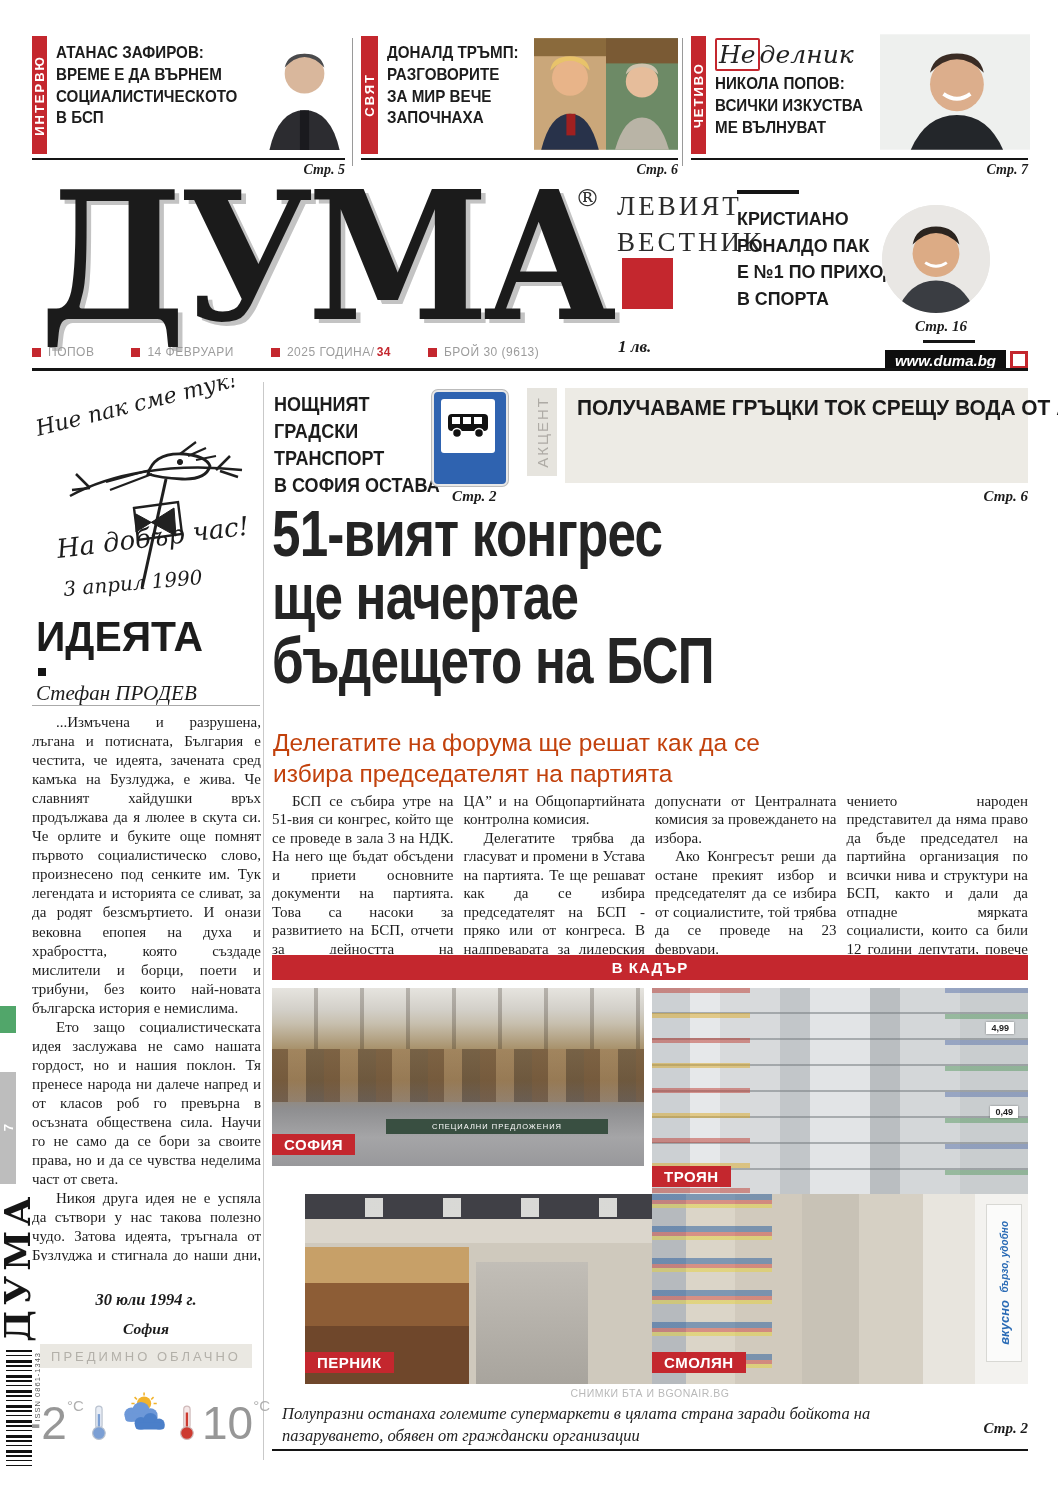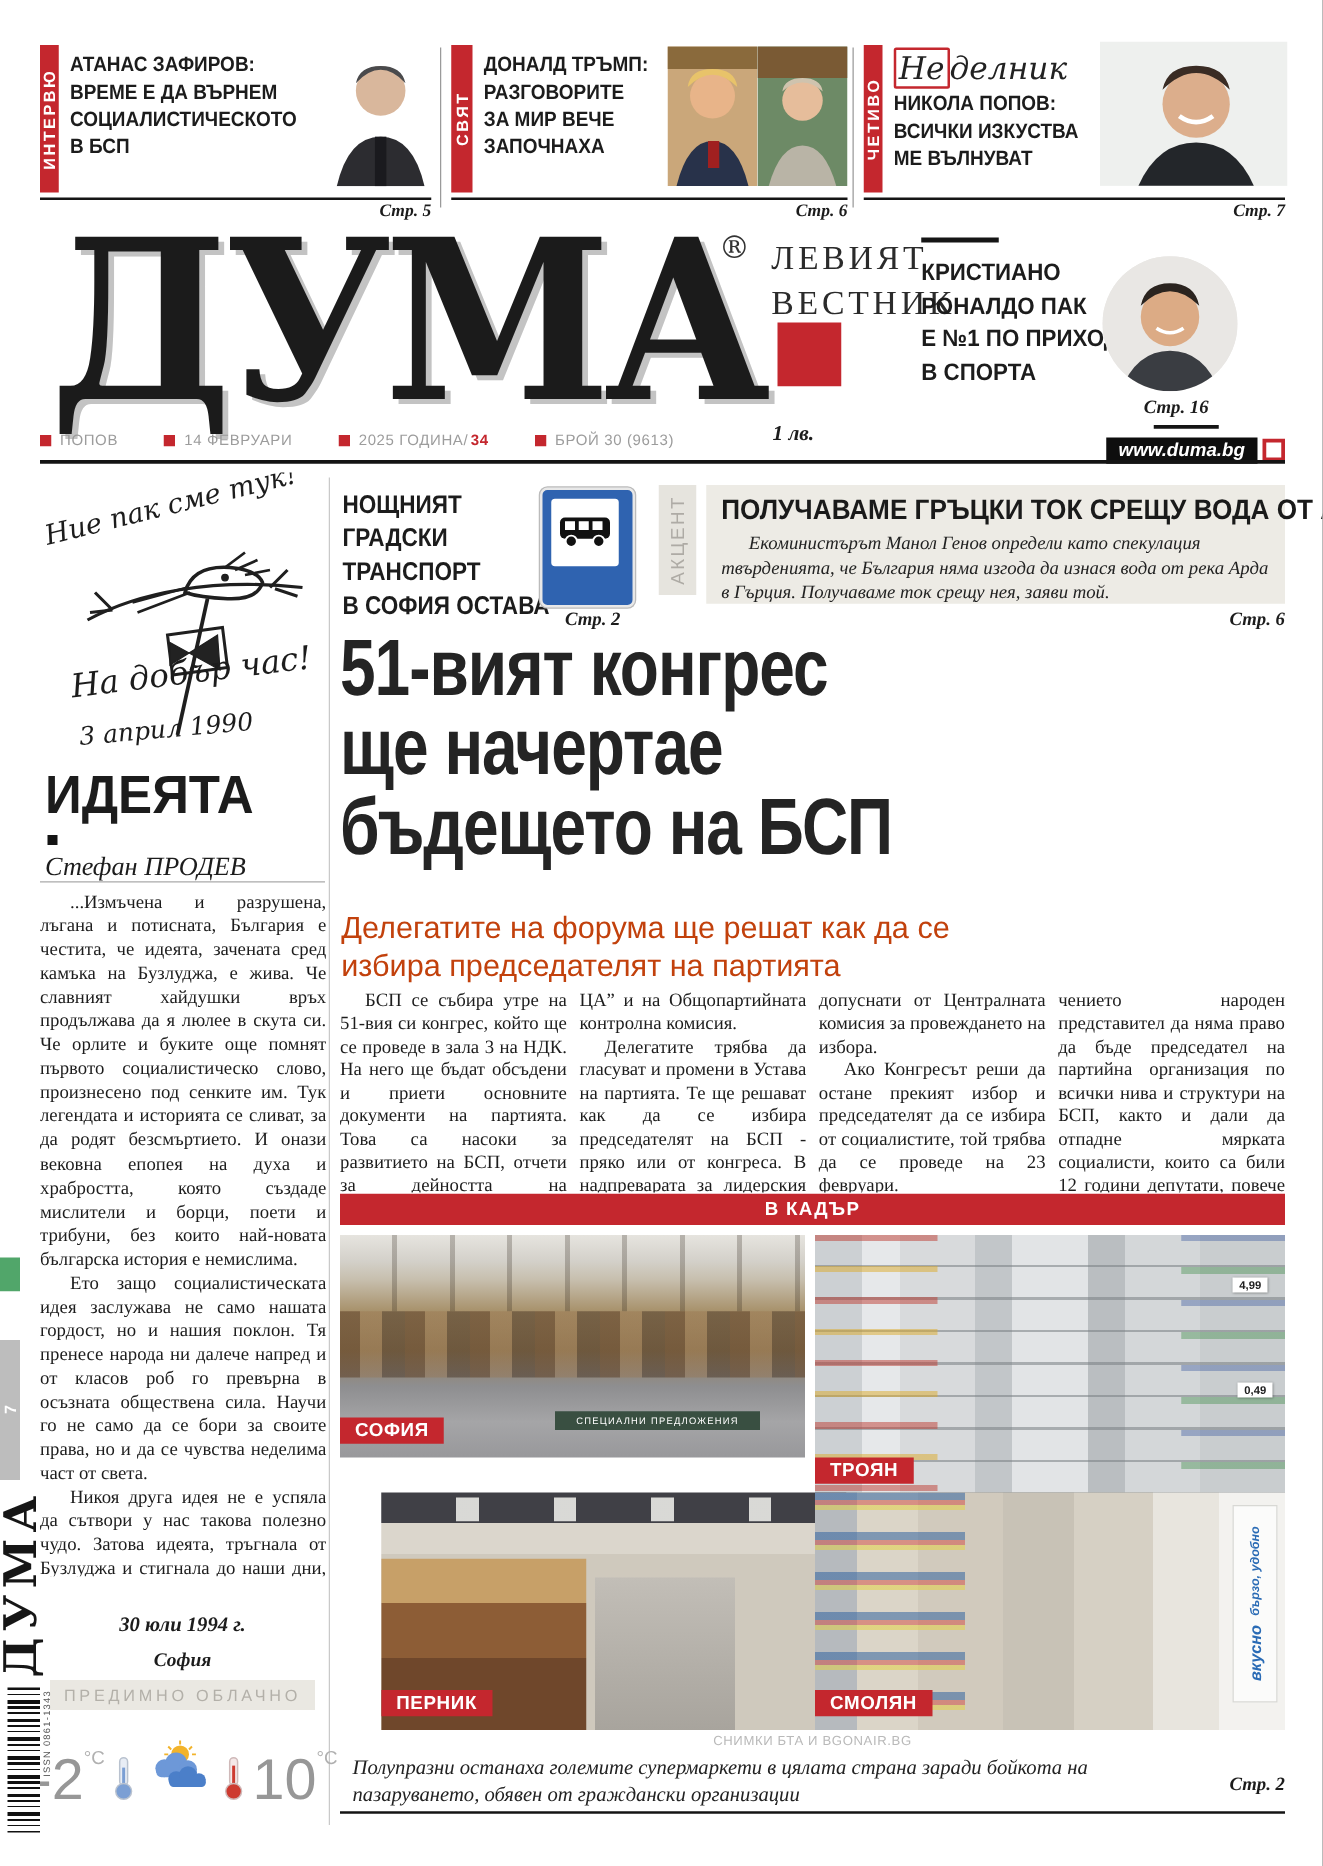--- a/index.html
+++ b/index.html
@@ -79,21 +79,21 @@
   
   .kadar-bar{position:absolute;left:272px;top:955px;width:756px;height:25px;background:var(--red);
              color:#fff;font-weight:bold;font-size:15px;letter-spacing:1px;display:flex;align-items:center;justify-content:center;}
   .grid{position:absolute;left:272px;top:988px;width:756px;height:398px;}
   .photo{position:absolute;overflow:hidden;background:#d8d8d8;}
   .photo .city{position:absolute;left:0;bottom:11px;background:var(--red);color:#fff;font-weight:bold;font-size:15px;padding:2px 12px;letter-spacing:.5px;}
   .ph1{left:0;top:0;width:372px;height:178px;
        background:linear-gradient(180deg,#e6e4df 0,#d3d0c9 12%,#c7bfae 20%,#a8926c 34%,#97805c 52%,#8e8e90 68%,#a5a5a7 84%,#98989b 100%);}
   .ph1 .beams{position:absolute;left:0;top:0;width:100%;height:34%;background:repeating-linear-gradient(90deg,transparent 0 42px,rgba(40,30,20,.25) 42px 46px);}
   .ph1 .stalls{position:absolute;left:0;top:34%;width:100%;height:30%;background:repeating-linear-gradient(90deg,rgba(90,60,35,.55) 0 16px,rgba(150,110,70,.35) 16px 34px,rgba(60,40,25,.45) 34px 52px);}
-  .ph1 .band{position:absolute;right:36px;bottom:22px;width:164px;height:15px;background:#394f41;color:#fff;
+  .ph1 .band{position:absolute;right:36px;bottom:32px;width:222px;height:15px;background:#394f41;color:#fff;
              font-size:7.5px;letter-spacing:1px;display:flex;align-items:center;justify-content:center;}
   .ph2{left:380px;top:0;width:376px;height:210px;
        background:linear-gradient(90deg,#ccd0d3 0 10%,#e6e8ea 10% 18%,#d8dadc 18% 34%,#c2c6c9 34% 42%,#e2e4e6 42% 58%,#babec1 58% 66%,#d4d7d9 66% 82%,#c9cdcf 82% 100%);}
   .ph2 .shelves{position:absolute;inset:0;background:repeating-linear-gradient(180deg,transparent 0 24px,rgba(120,126,130,.55) 24px 26px);}
   .ph2 .goods{position:absolute;left:0;top:0;width:26%;height:100%;background:repeating-linear-gradient(180deg,rgba(190,60,50,.5) 0 5px,transparent 5px 25px,rgba(220,170,40,.5) 25px 30px,transparent 30px 50px);}
   .ph2 .goods2{position:absolute;right:0;top:0;width:22%;height:100%;background:repeating-linear-gradient(180deg,rgba(60,90,160,.4) 0 5px,transparent 5px 26px,rgba(60,140,70,.4) 26px 31px,transparent 31px 52px);}
   .price-chip{position:absolute;background:#fff;color:#222;font-weight:bold;font-size:9px;padding:1px 5px;box-shadow:0 0 2px rgba(0,0,0,.4);}
   .chip1{right:14px;top:34px;} .chip2{right:10px;top:118px;}
   .ph3{left:0;top:206px;width:372px;height:190px;
        background:linear-gradient(180deg,#404046 0 13%,#dbd6cc 13% 26%,#cfc9bd 26% 100%);margin-left:33px;}
@@ -326,21 +326,20 @@
         </svg>
     </div>
   </div>
   <div class="transport-page">Стр. 2</div>
 
   <div class="akcent-label">
       <span>АКЦЕНТ</span>
     </div>
   <div class="akcent-box">
     <div class="akcent-head">ПОЛУЧАВАМЕ ГРЪЦКИ ТОК СРЕЩУ ВОДА ОТ АРДА</div>
-    <div class="akcent-body">Екоминистърът Манол Генов определи като спекулация твърденията, че България няма изгода да изнася вода от река Арда в Гърция. Получаваме ток срещу нея, заяви той.</div>
   </div>
   <div class="akcent-page">Стр. 6</div>
 
   <div class="headline">
     <div class="hl-line">51-вият конгрес</div>
     <div class="hl-line">ще начертае</div>
     <div class="hl-line">бъдещето на БСП</div>
   </div>
   <div class="subhead">Делегатите на форума ще решат как да се избира председателят на партията</div>
 

